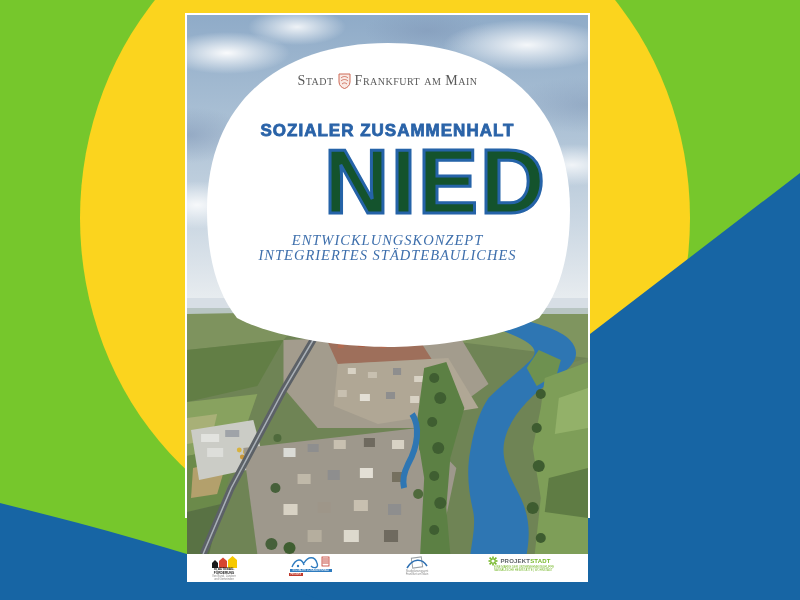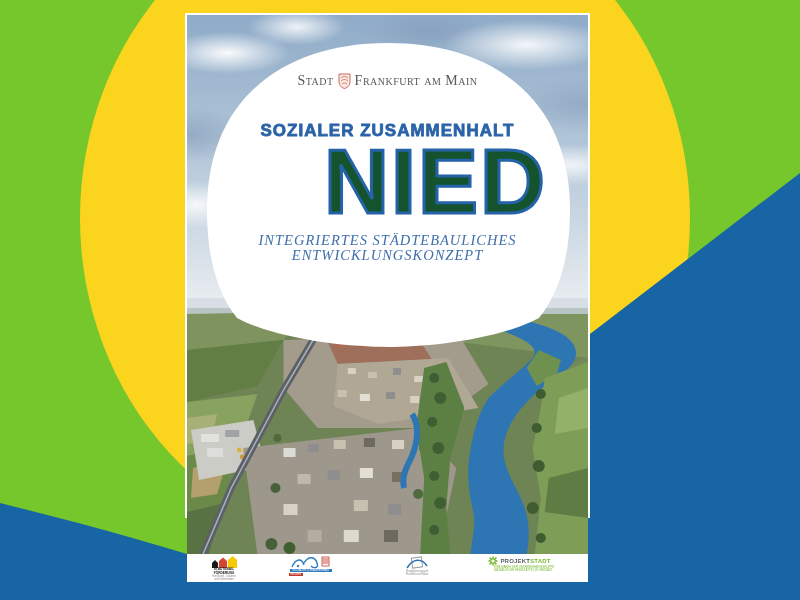--- a/index.html
+++ b/index.html
@@ -195,22 +195,22 @@
         <span>Stadt</span>
         <svg width="13" height="16" viewBox="0 0 13 16">
           <path d="M1,1 H12 V9 C12,13 8.5,15 6.5,15.5 C4.5,15 1,13 1,9 Z" fill="#F8E9E4" stroke="#CE6A57" stroke-width="1"></path>
           <path d="M3,5 C5,3 8,3 10,5 M3,8 C5,6 8,6 10,8 M4,11 C6,9.5 7,9.5 9,11" stroke="#CE6A57" stroke-width="0.9" fill="none"></path>
         </svg>
         <span>Frankfurt am Main</span>
       </div>
       <div class="kicker">SOZIALER ZUSAMMENHALT</div>
       <div class="big-title">NIED</div>
       <div class="subtitle">
+        <div>ENTWICKLUNGSKONZEPT</div>
         <div>INTEGRIERTES STÄDTEBAULICHES</div>
-        <div>ENTWICKLUNGSKONZEPT</div>
       </div>
     </div>
 
     <div class="footer">
 
       <div class="logo-block" style="left:24px;">
         <svg width="26" height="12" viewBox="0 0 26 12">
           <polygon points="1,12 1,7 4,4 7,7 7,12" fill="#1A1A1A"></polygon>
           <polygon points="8,12 8,5 12,1.5 16,5 16,12" fill="#D6452F"></polygon>
           <polygon points="17,12 17,4 21.5,0 26,4 26,12" fill="#F7C900"></polygon>

